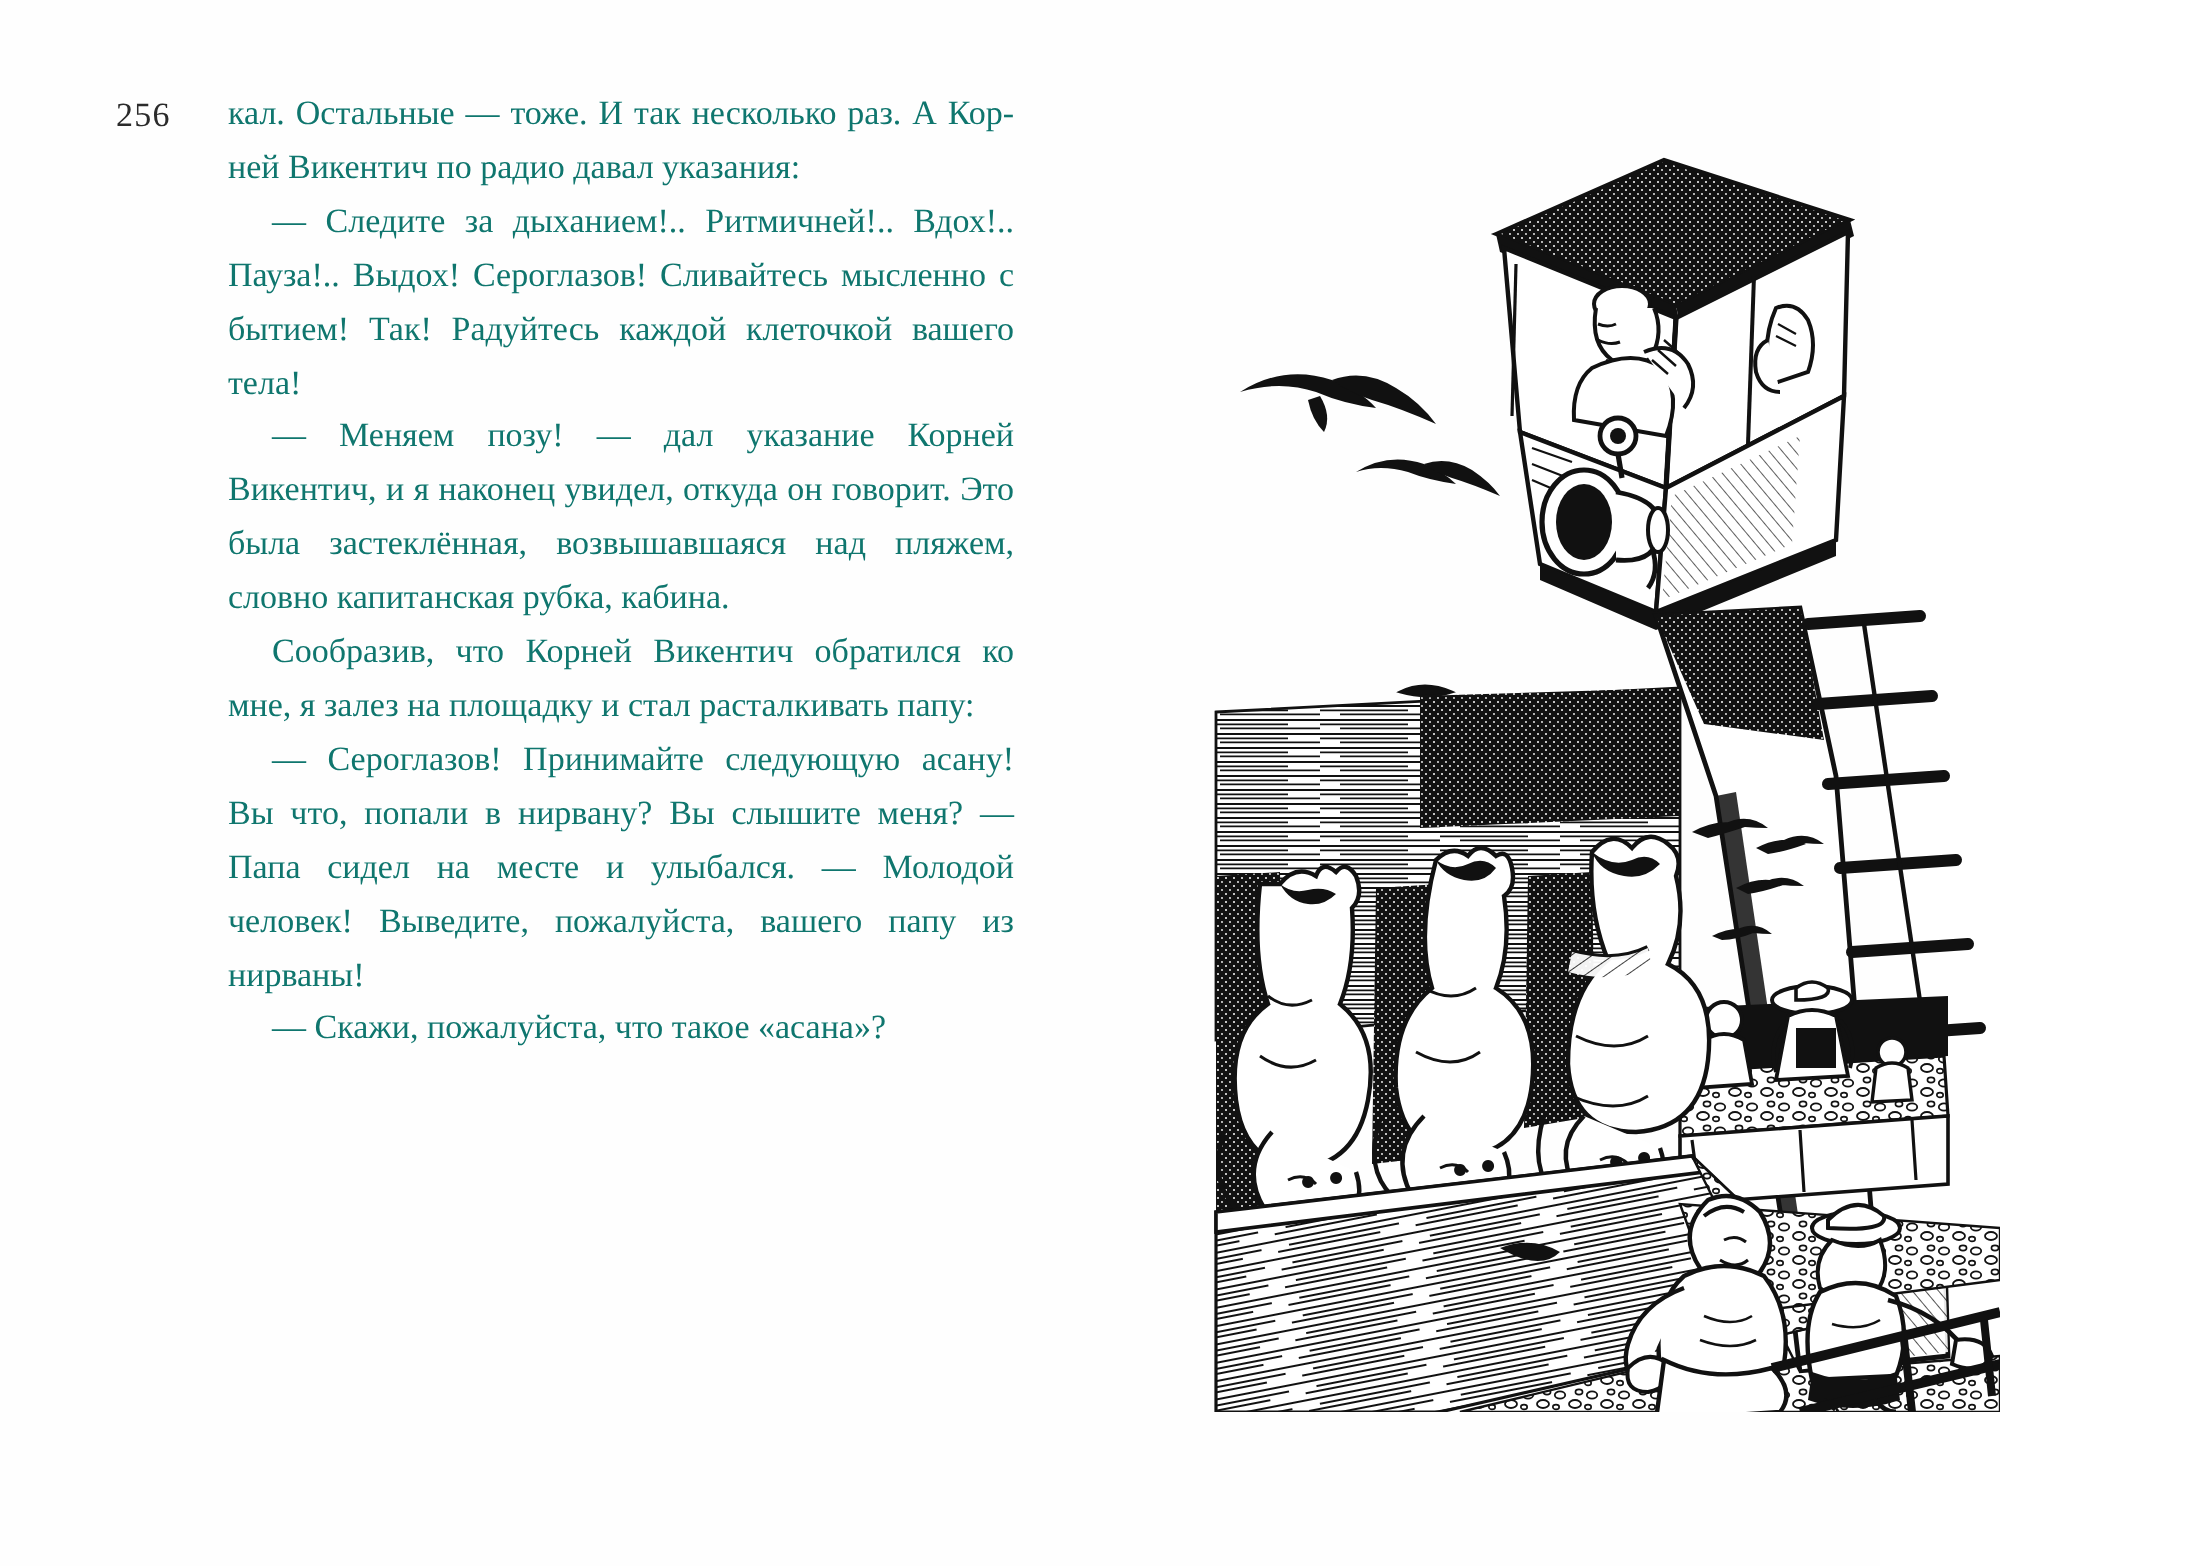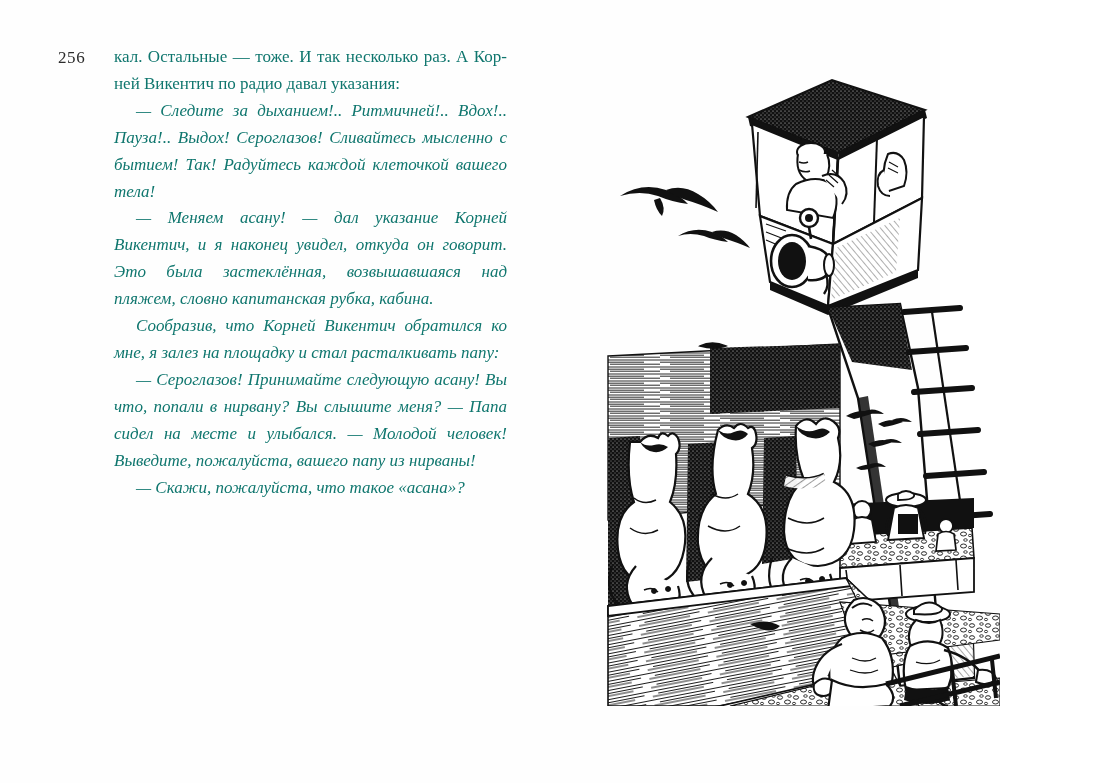--- a/index.html
+++ b/index.html
@@ -44,21 +44,21 @@
   .textcol p {
     margin: 0;
     font-size: 17px;
     line-height: 26.9px;
     text-align: justify;
     text-justify: inter-word;
     color: #0f766e;
     hyphens: manual;
     -webkit-hyphens: manual;
   }
-  .textcol p.indent { text-indent: 22px; font-style: italic; }
+  .textcol p.indent { text-indent: 22px; }
   .textcol p.noindent { text-indent: 0; }
 
   
   .illus {
     position: absolute;
     left: 600px;
     top: 58px;
     width: 400px;
     height: 648px;
   }
@@ -67,21 +67,21 @@
 </head>
 <body>
 
 <div class="page">
 
   <div class="folio">256</div>
 
   <div class="textcol">
     <p class="noindent">кал. Остальные — тоже. И так несколько раз. А Кор­ней Викентич по радио давал указания:</p>
     <p class="indent">— Следите за дыханием!.. Ритмичней!.. Вдох!.. Пау­за!.. Выдох! Сероглазов! Сливайтесь мысленно с бы­тием! Так! Радуйтесь каждой клеточкой вашего тела!</p>
-    <p class="indent">— Меняем асану! — дал указание Корней Викентич, и я наконец увидел, откуда он говорит. Это была за­стеклённая, возвышавшаяся над пляжем, словно капи­танская рубка, кабина.</p>
+    <p class="indent">— Меняем позу! — дал указание Корней Викентич, и я наконец увидел, откуда он говорит. Это была за­стеклённая, возвышавшаяся над пляжем, словно капи­танская рубка, кабина.</p>
     <p class="indent">Сообразив, что Корней Викентич обратился ко мне, я залез на площадку и стал расталкивать папу:</p>
     <p class="indent">— Сероглазов! Принимайте следующую асану! Вы что, попали в нирвану? Вы слышите меня? — Папа си­дел на месте и улыбался. — Молодой человек! Выве­дите, пожалуйста, вашего папу из нирваны!</p>
     <p class="indent">— Скажи, пожалуйста, что такое «асана»?</p>
 
   </div>
 
   <div class="illus">
     <svg viewBox="0 0 400 648" xmlns="http://www.w3.org/2000/svg">
       <defs>
         <pattern id="stipple" width="4" height="4" patternUnits="userSpaceOnUse">

